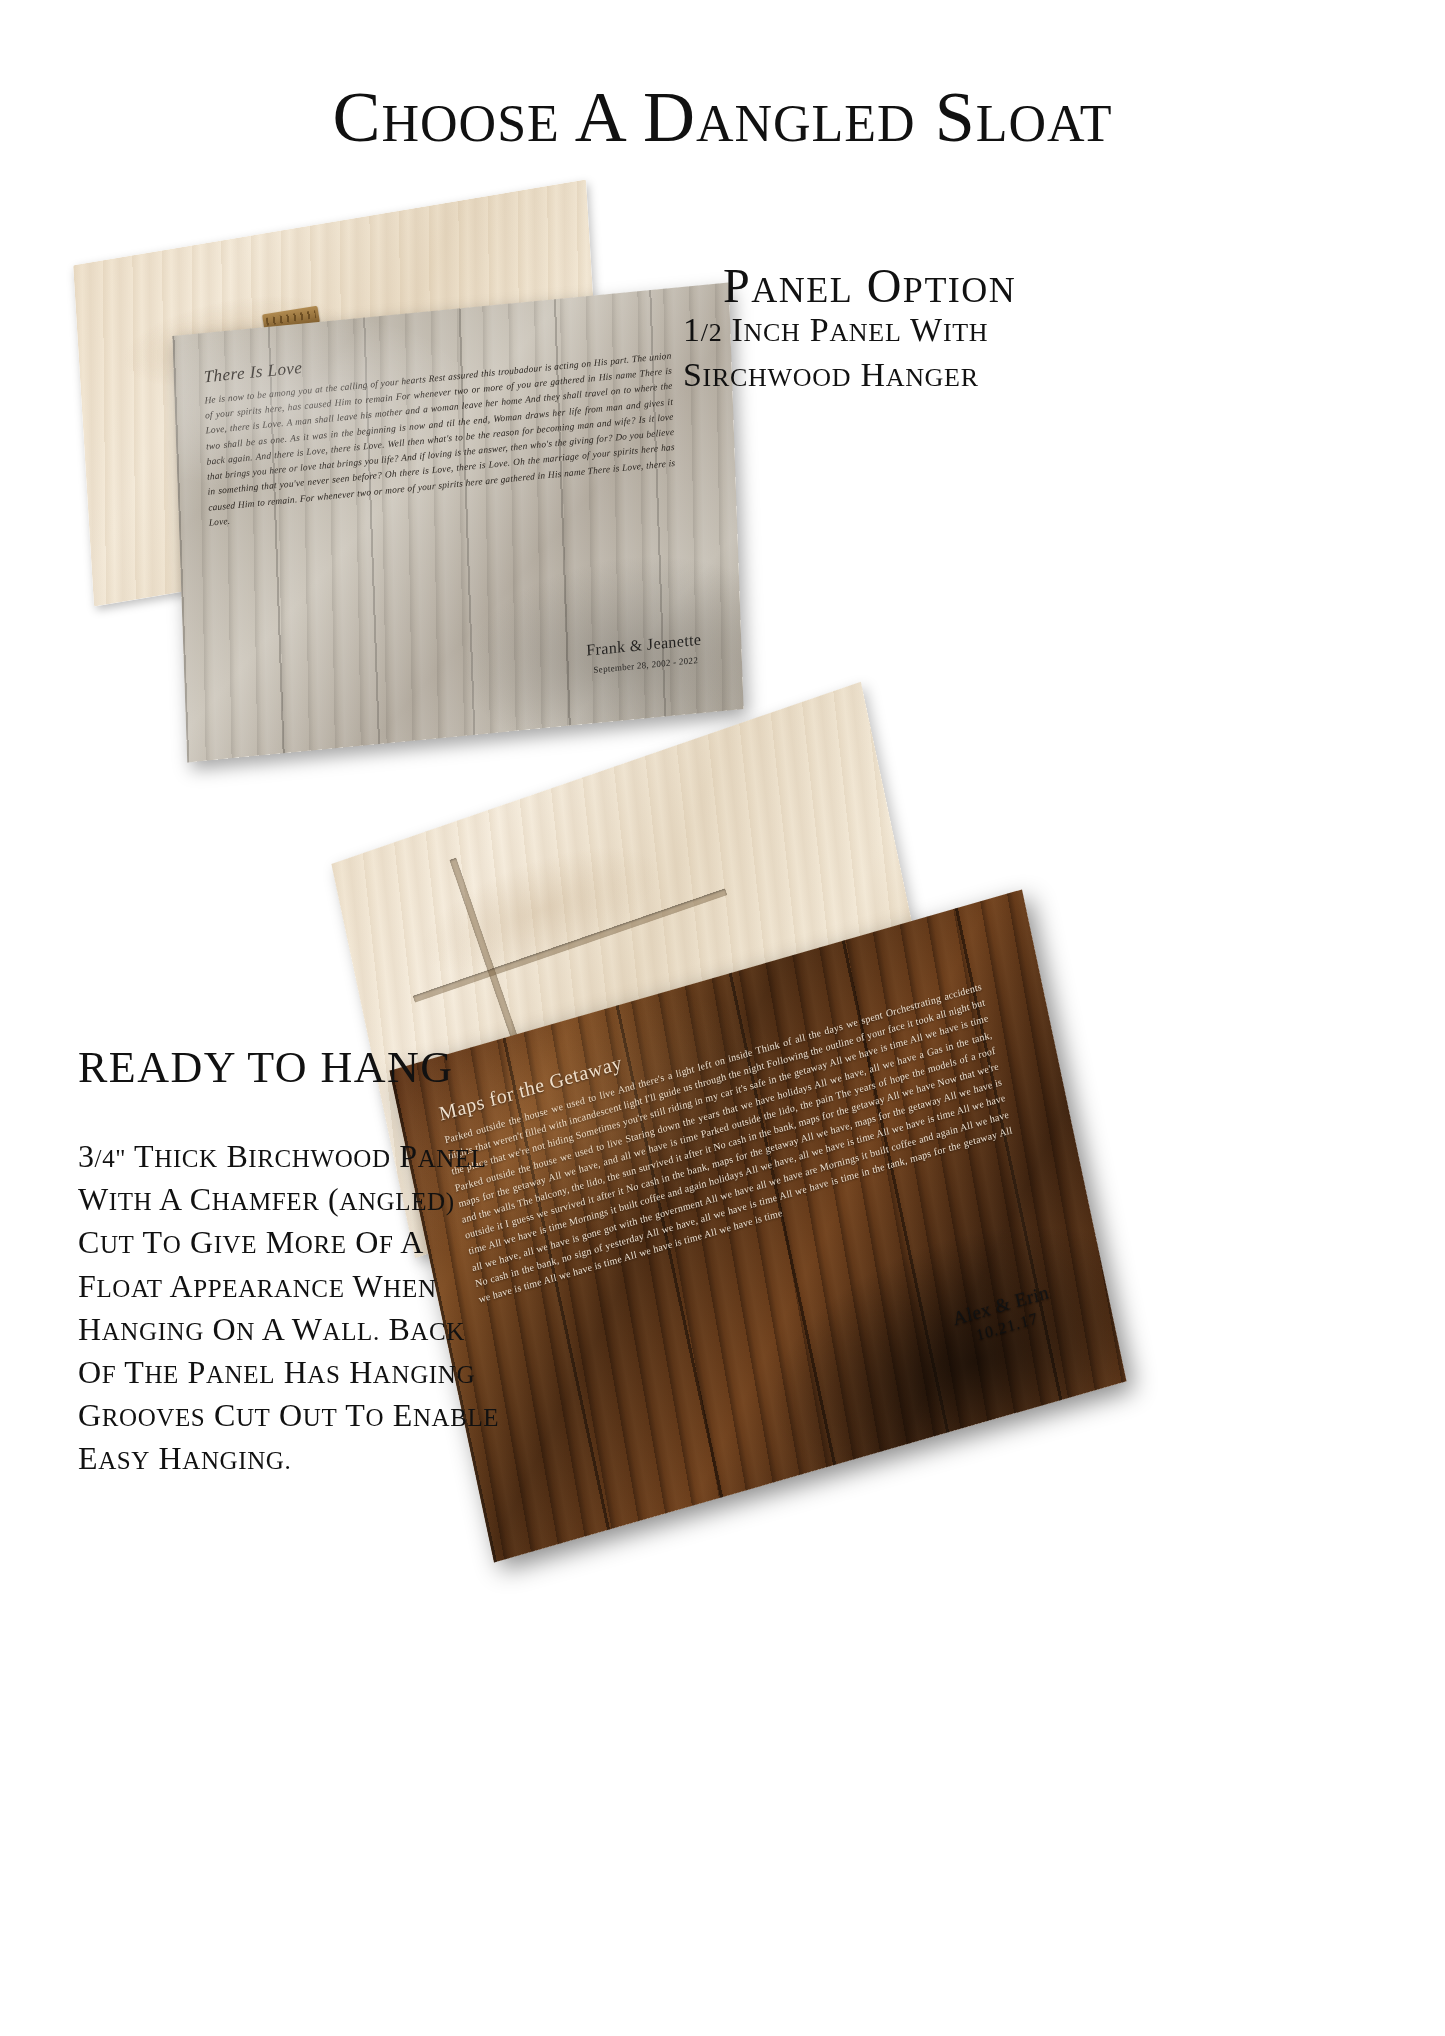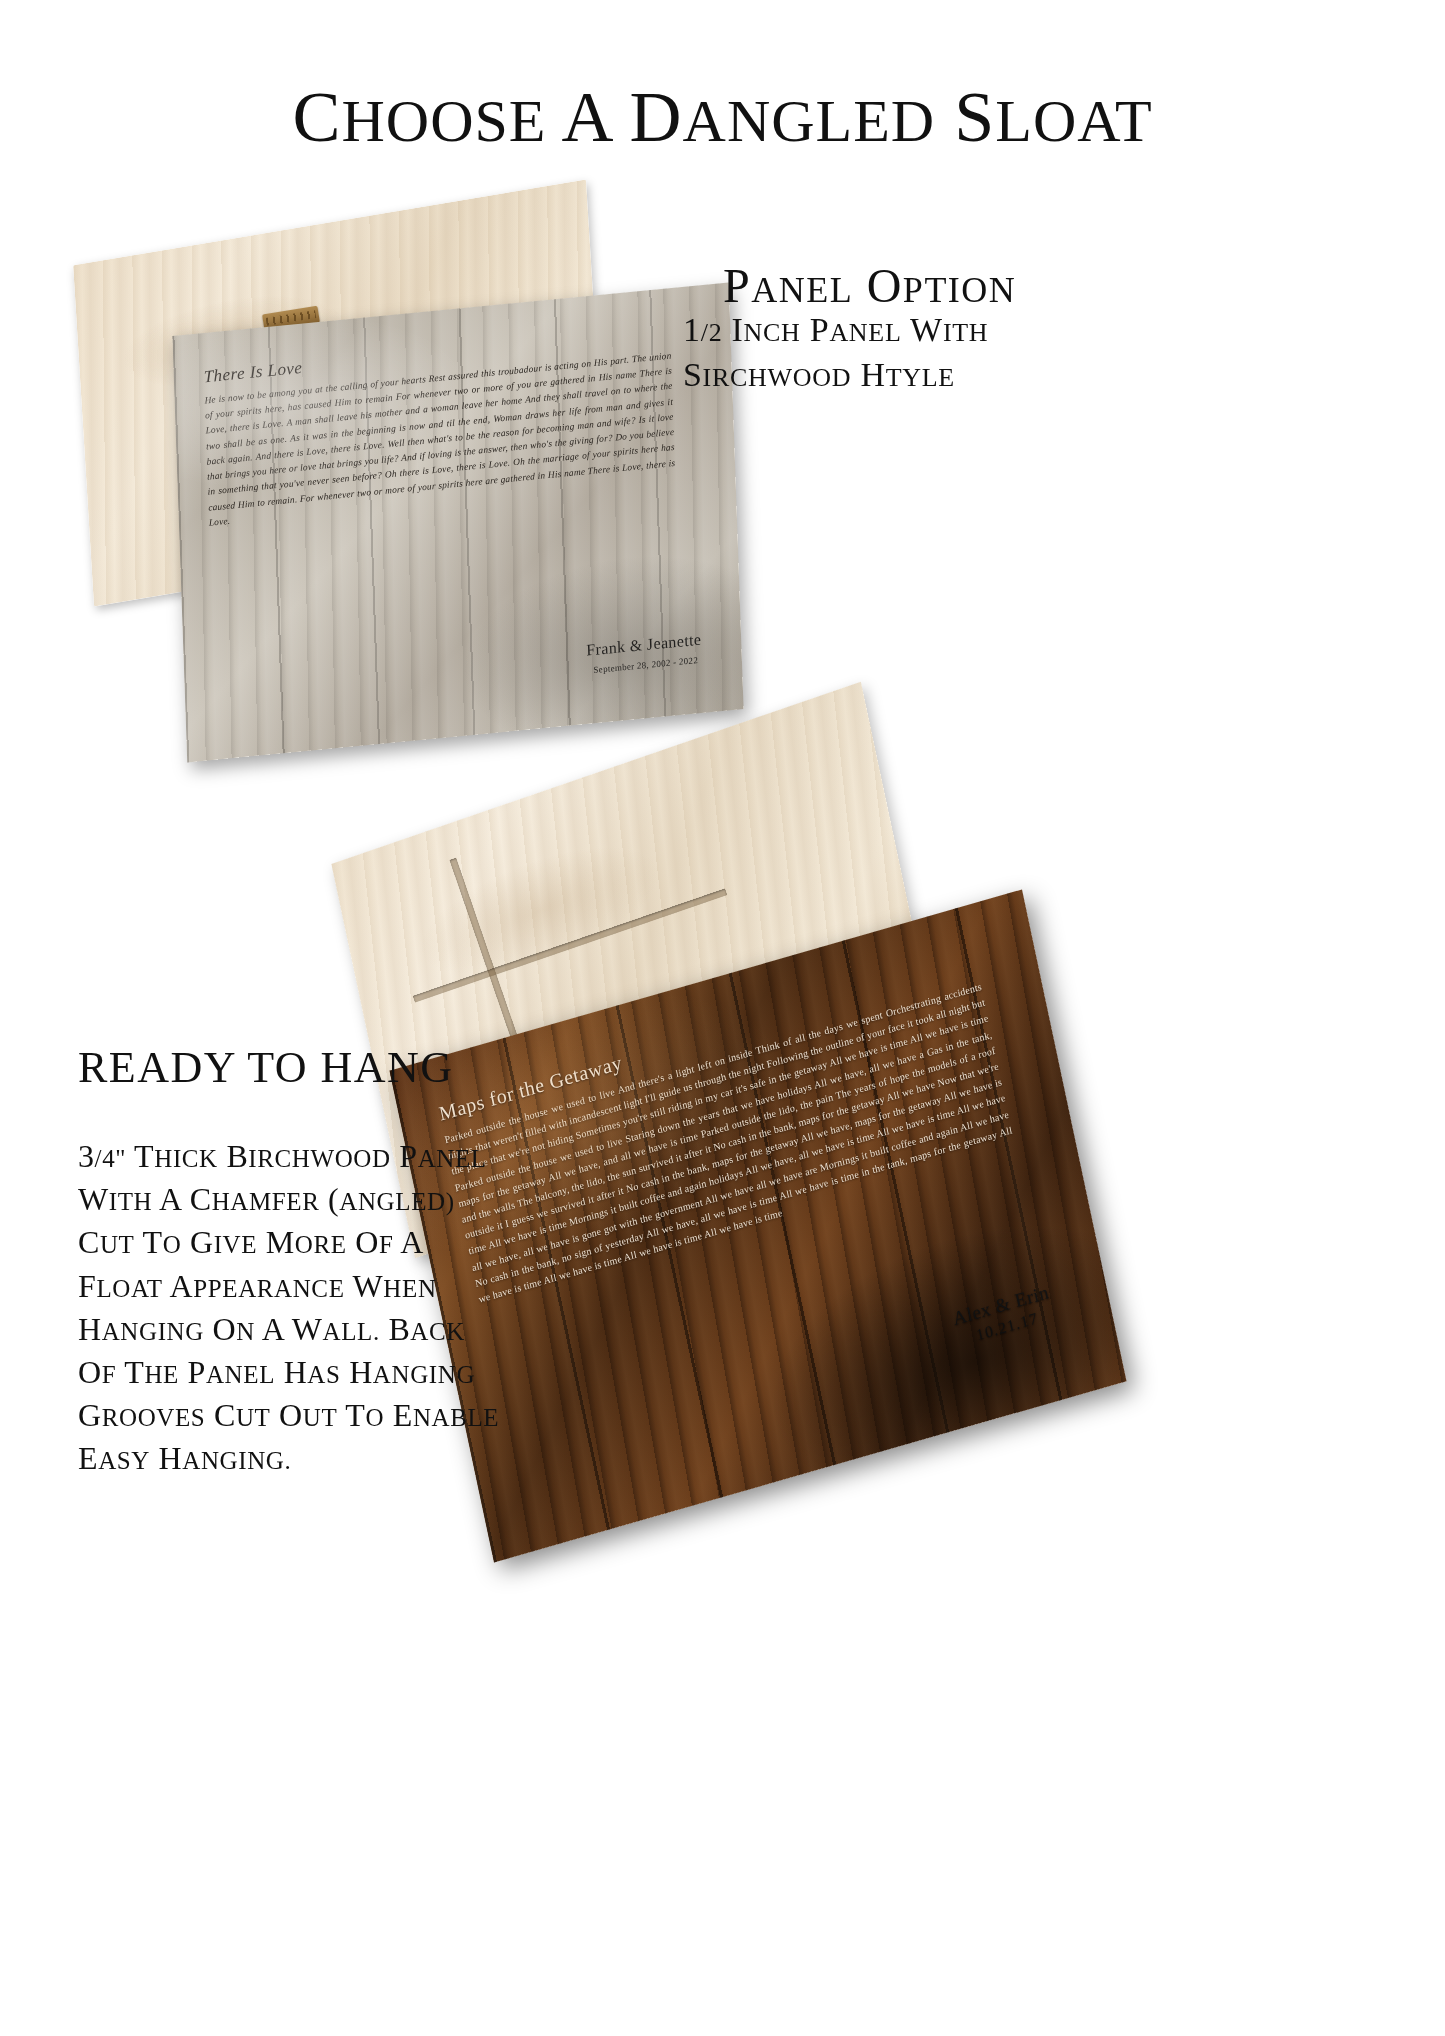--- a/index.html
+++ b/index.html
@@ -22,21 +22,21 @@
     top: 76px;
     left: 0;
     width: 100%;
     text-align: center;
     font-family: "Liberation Serif", serif;
     font-size: 72px;
     letter-spacing: 1px;
     font-weight: 400;
     color: #111;
   }
-  .page-title .sc { font-size: 60px; }
+  .page-title .sc { font-size: 52px; }
 
   
   .panel-heading {
     position: absolute;
     left: 723px;
     top: 258px;
     font-size: 48px;
     letter-spacing: 1.5px;
     color: #111;
     white-space: nowrap;
@@ -289,21 +289,21 @@
       <div class="grey-title">There Is Love</div>
       <div class="grey-body">He is now to be among you at the calling of your hearts Rest assured this troubadour is acting on His part. The union of your spirits here, has caused Him to remain For whenever two or more of you are gathered in His name There is Love, there is Love. A man shall leave his mother and a woman leave her home And they shall travel on to where the two shall be as one. As it was in the beginning is now and til the end, Woman draws her life from man and gives it back again. And there is Love, there is Love. Well then what's to be the reason for becoming man and wife? Is it love that brings you here or love that brings you life? And if loving is the answer, then who's the giving for? Do you believe in something that you've never seen before? Oh there is Love, there is Love. Oh the marriage of your spirits here has caused Him to remain. For whenever two or more of your spirits here are gathered in His name There is Love, there is Love.</div>
     </div>
     <div class="grey-names">Frank &amp; Jeanette</div>
     <div class="grey-date">September 28, 2002 - 2022</div>
   </div>
 
 </div>
 
 <div class="panel-heading"><span>P</span><span class="sc">ANEL</span> <span>O</span><span class="sc">PTION</span></div>
-<div class="panel-sub"><span>1</span><span class="sc">/2</span> <span>I</span><span class="sc">NCH</span> <span>P</span><span class="sc">ANEL</span> <span>W</span><span class="sc">ITH</span> <span>S</span><span class="sc">IRCHWOOD</span> <span>H</span><span class="sc">TYLE</span></div>
+<div class="panel-sub"><span>1</span><span class="sc">/2</span> <span>I</span><span class="sc">NCH</span> <span>P</span><span class="sc">ANEL</span> <span>W</span><span class="sc">ITH</span> <span>S</span><span class="sc">IRCHWOOD</span> <span>H</span><span class="sc">ANGER</span></div>
 
 <div class="art-group" id="bottom-group">
 
   <div class="birch-back-bottom"></div>
   <div class="groove-v"></div>
   <div class="groove-h"></div>
 
   <div class="dark-panel">
     <div class="dark-text">
       <div class="dark-title">Maps for the Getaway</div>

